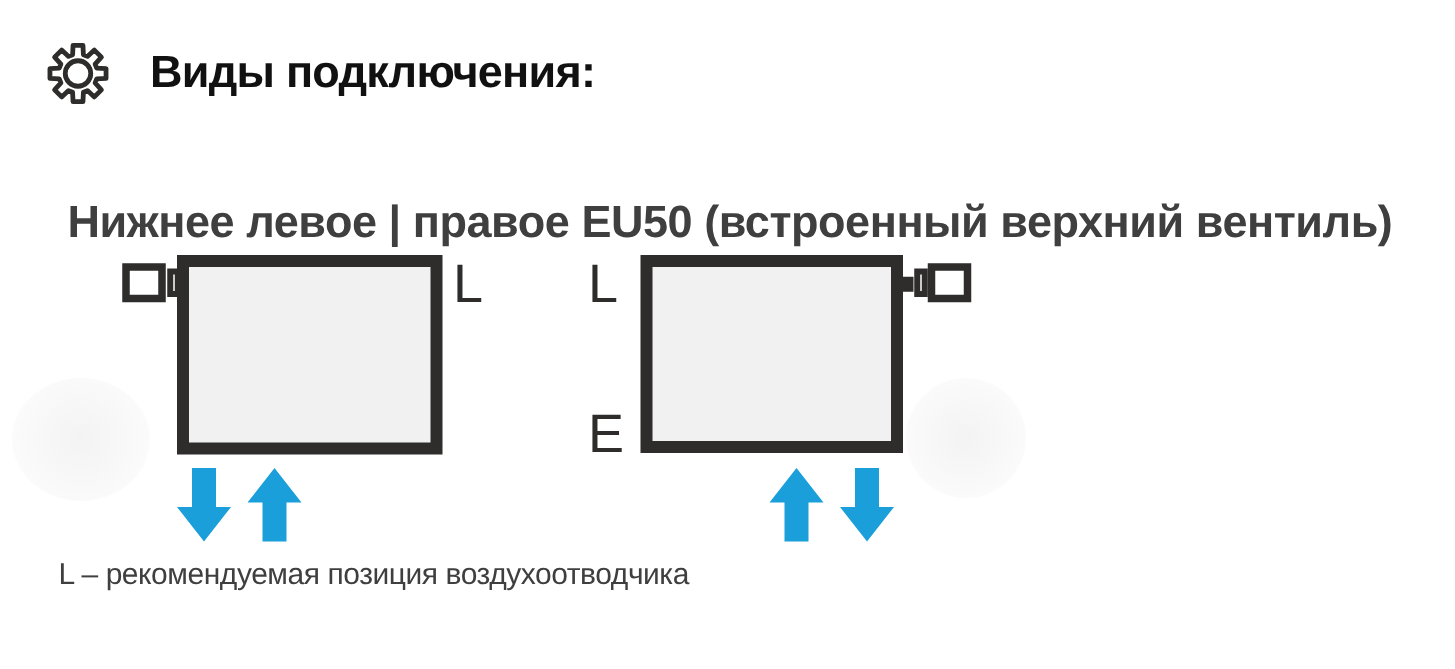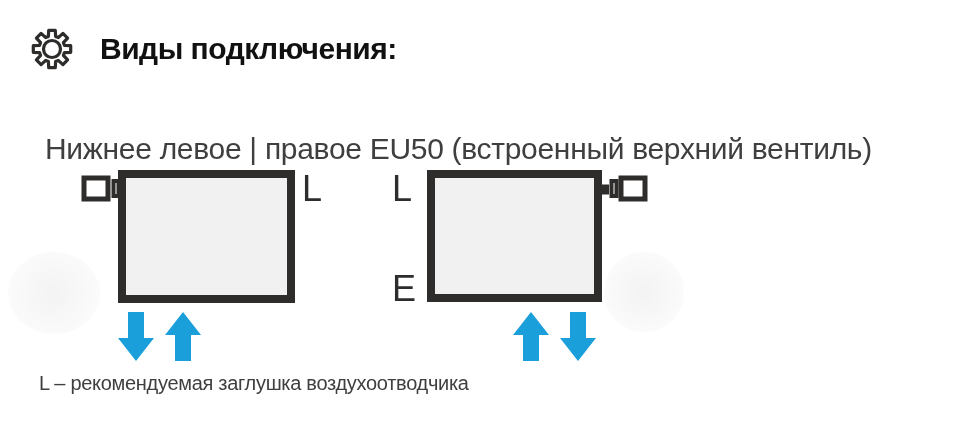--- a/index.html
+++ b/index.html
@@ -26,21 +26,21 @@
     font-weight: bold;
     letter-spacing: -0.5px;
     color: #111111;
     white-space: nowrap;
   }
   .subtitle {
     position: absolute;
     left: 45px;
     top: 132px;
     font-size: 30px;
-    font-weight: 400;
+    font-weight: 700;
     letter-spacing: -0.3px;
     color: #3f3f3f;
     white-space: nowrap;
   }
   .blob {
     position: absolute;
     border-radius: 50%;
     background: radial-gradient(circle, #f3f3f3 0%, #fafafa 65%, rgba(255,255,255,0) 100%);
   }
   .blob-left  { left: 8px;   top: 252px; width: 92px; height: 82px; }
@@ -100,16 +100,16 @@
       <rect x="241" y="18" width="24" height="21" stroke-width="5" fill="#ffffff" stroke="#2e2d2c"></rect>
     </g>
     <rect x="51" y="14" width="167" height="124" stroke-width="8" fill="#f1f1f1" stroke="#2e2d2c"></rect>
     <text x="12" y="41">L</text>
     <text x="12" y="141">E</text>
     <polygon points="143,201 159,201 159,175 169,175 151,152 133,175 143,175" fill="#1b9fda"></polygon>
     <polygon points="190,152 206,152 206,178 216,178 198,201 180,178 190,178" fill="#1b9fda"></polygon>
   </svg>
 
   <div class="legend">
-    <div>L – рекомендуемая заглушка воздухоотводчика</div>
+    <div>L – рекомендуемая позиция воздухоотводчика</div>
   </div>
 
 </div>
 
 </body></html>

